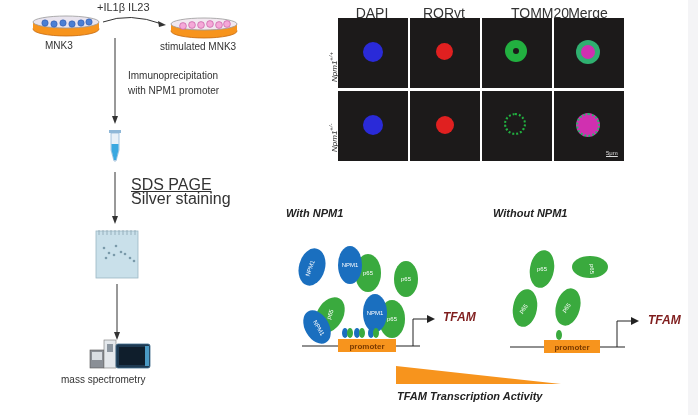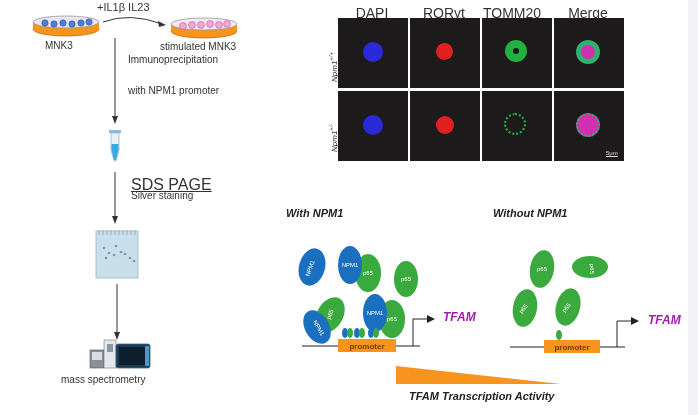--- a/index.html
+++ b/index.html
@@ -4,21 +4,21 @@
 <style>
   html, body { margin:0; padding:0; background:#ffffff; }
   body { width:698px; height:415px; position:relative; overflow:hidden; font-family:"Liberation Sans", sans-serif; color:#222; }
   .abs { position:absolute; }
   .lbl { font-size:10px; color:#333; white-space:nowrap; }
   .right-strip { position:absolute; left:688px; top:0; width:10px; height:415px; background:#f4f4f6; }
   .micro-head { font-size:14px; color:#333; text-align:center; width:68px; }
   .panel { position:absolute; width:70px; height:70px; background:#1c1a1a; }
   .geno { position:absolute; font-size:8px; font-style:italic; color:#333; transform:rotate(-90deg); transform-origin:left top; white-space:nowrap; }
   .bi { font-weight:bold; font-style:italic; font-size:11px; color:#222; white-space:nowrap; }
-  .tfam { font-weight:bold; font-style:italic; font-size:12px; color:#a21caf; }
+  .tfam { font-weight:bold; font-style:italic; font-size:12px; color:#7f1d1d; }
 </style>
 </head>
 <body>
 
 <div class="right-strip"></div>
 
 <div>
 
   <div class="abs lbl" style="left:97px;top:1px;font-size:11px;">+IL1β IL23</div>
 
@@ -54,35 +54,35 @@
         <circle cx="51" cy="11" r="3.4"></circle>
         <circle cx="59" cy="10" r="3.4"></circle>
     </g>
   </svg>
   <div class="abs lbl" style="left:160px;top:41px;">stimulated MNK3</div>
 
   <svg class="abs" style="left:110px;top:38px;" width="10" height="86">
     <line x1="5" y1="0" x2="5" y2="80" stroke="#333" stroke-width="1"></line>
     <polygon points="5,86 2,78 8,78" fill="#333"></polygon>
   </svg>
-  <div class="abs lbl" style="left:128px;top:54px;">Immunoprecipitation</div>
+  <div class="abs lbl" style="left:128px;top:70px;">Immunoprecipitation</div>
   <div class="abs lbl" style="left:128px;top:85px;">with NPM1 promoter</div>
 
   <svg class="abs" style="left:104px;top:128px;" width="22" height="36">
     <rect x="5" y="2" width="12" height="3" fill="#8fb8d8"></rect>
     <path d="M7 5 L15 5 L15 22 L12 33 L10 33 L7 22 Z" fill="#e8f1f8" stroke="#8fb8d8" stroke-width="0.8"></path>
     <path d="M7.5 16 L14.5 16 L14.5 22 L12 32 L10 32 L7.5 22 Z" fill="#3aa8e0"></path>
   </svg>
 
   <svg class="abs" style="left:110px;top:172px;" width="10" height="52">
     <line x1="5" y1="0" x2="5" y2="46" stroke="#333" stroke-width="1"></line>
     <polygon points="5,52 2,44 8,44" fill="#333"></polygon>
   </svg>
   <div class="abs lbl" style="left:131px;top:176px;font-size:16px;text-decoration:underline;">SDS PAGE</div>
-  <div class="abs lbl" style="left:131px;top:190px;font-size:10px;">Silver staining</div>
+  <div class="abs lbl" style="left:131px;top:190px;font-size:16px;">Silver staining</div>
 
   <svg class="abs" style="left:94px;top:228px;" width="46" height="52">
     <rect x="2" y="3" width="42" height="47" fill="#c9e0ea" stroke="#9bb7c4" stroke-width="0.8"></rect>
     <g stroke="#8aa4b2" stroke-width="0.8">
       <line x1="5" y1="2" x2="5" y2="7"></line>
         <line x1="9" y1="2" x2="9" y2="7"></line>
         <line x1="13" y1="2" x2="13" y2="7"></line>
       <line x1="17" y1="2" x2="17" y2="7"></line>
         <line x1="21" y1="2" x2="21" y2="7"></line>
         <line x1="25" y1="2" x2="25" y2="7"></line>
@@ -117,21 +117,21 @@
     <rect x="28" y="8" width="34" height="24" rx="2" fill="#1e3a52" stroke="#3d6b8a" stroke-width="0.8"></rect>
     <rect x="31" y="11" width="26" height="18" fill="#0f1e2c"></rect>
     <rect x="57" y="10" width="4" height="20" fill="#4a9ac4"></rect>
   </svg>
   <div class="abs lbl" style="left:61px;top:374px;">mass spectrometry</div>
 </div>
 
 <div>
   <div class="abs micro-head" style="left:338px;top:5px;">DAPI</div>
   <div class="abs micro-head" style="left:410px;top:5px;">RORγt</div>
-  <div class="abs micro-head" style="left:478px;top:5px;">TOMM20</div>
+  <div class="abs micro-head" style="left:506px;top:5px;">TOMM20</div>
   <div class="abs micro-head" style="left:554px;top:5px;">Merge</div>
 
   <div class="geno" style="left:328px;top:82px;"><span>Npm1</span><sup style="font-size:6px;">+/+</sup></div>
   <div class="geno" style="left:328px;top:152px;"><span>Npm1</span><sup style="font-size:6px;">+/-</sup></div>
 
   <div class="panel" style="left:338px;top:18px;">
     <div class="abs" style="left:25px;top:24px;width:20px;height:20px;border-radius:50%;background:#2a2ad8;"></div>
   </div>
   <div class="panel" style="left:410px;top:18px;">
     <div class="abs" style="left:26px;top:25px;width:17px;height:17px;border-radius:50%;background:#e02020;"></div>
@@ -230,14 +230,14 @@
     <path d="M337 122 L337 96 L352 96" fill="none" stroke="#222" stroke-width="1"></path>
     <polygon points="359,96 351,92 351,100" fill="#222"></polygon>
   </svg>
 
   <div class="abs tfam" style="left:443px;top:310px;">TFAM</div>
   <div class="abs tfam" style="left:648px;top:313px;">TFAM</div>
 
   <svg class="abs" style="left:396px;top:365px;" width="170" height="20">
     <polygon points="0,1 0,19 165,19" fill="#f7941d"></polygon>
   </svg>
-  <div class="abs bi" style="left:397px;top:390px;font-size:11px;margin-left:12px;">TFAM Transcription Activity</div>
+  <div class="abs bi" style="left:397px;top:390px;font-size:11px;">TFAM Transcription Activity</div>
 </div>
 
 </body></html>

